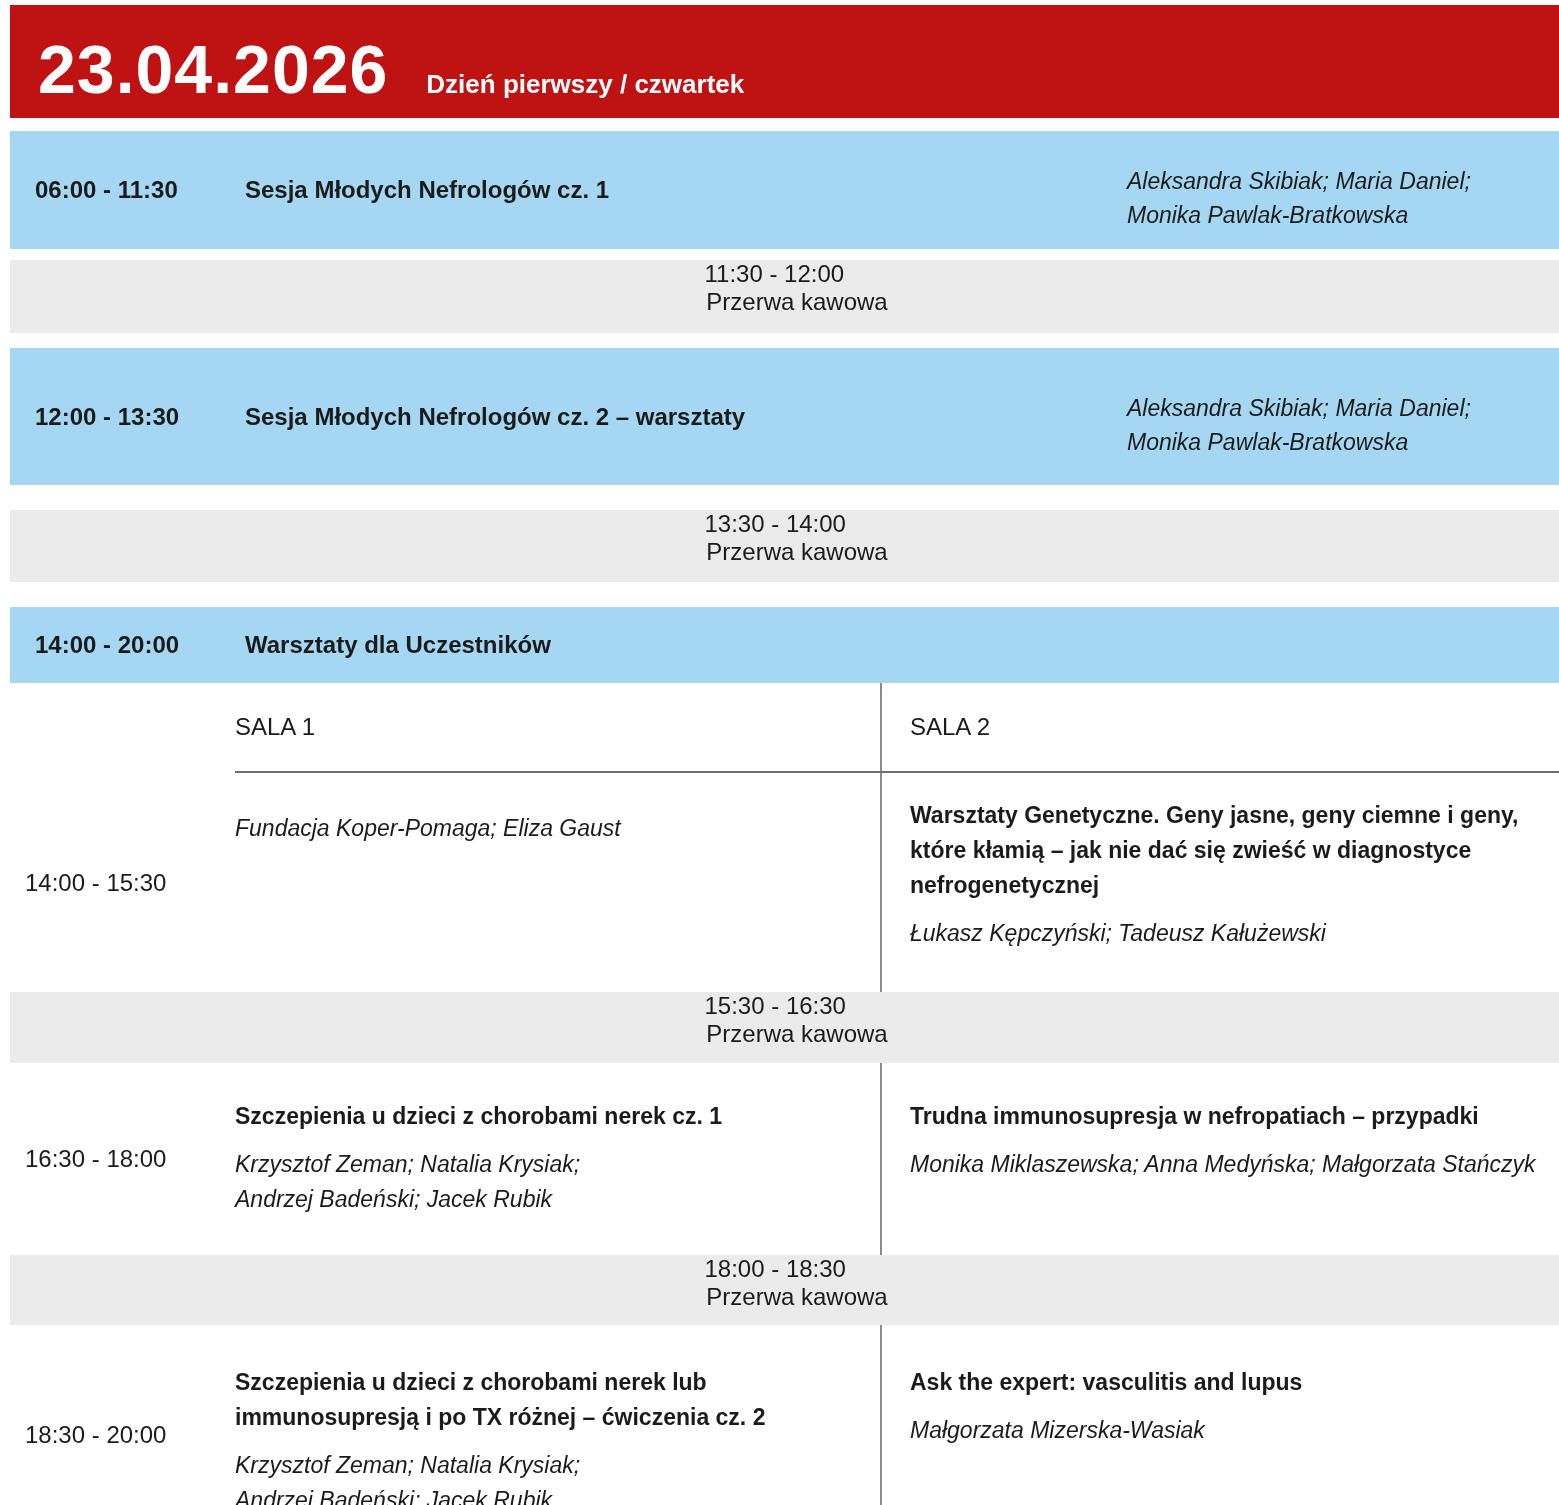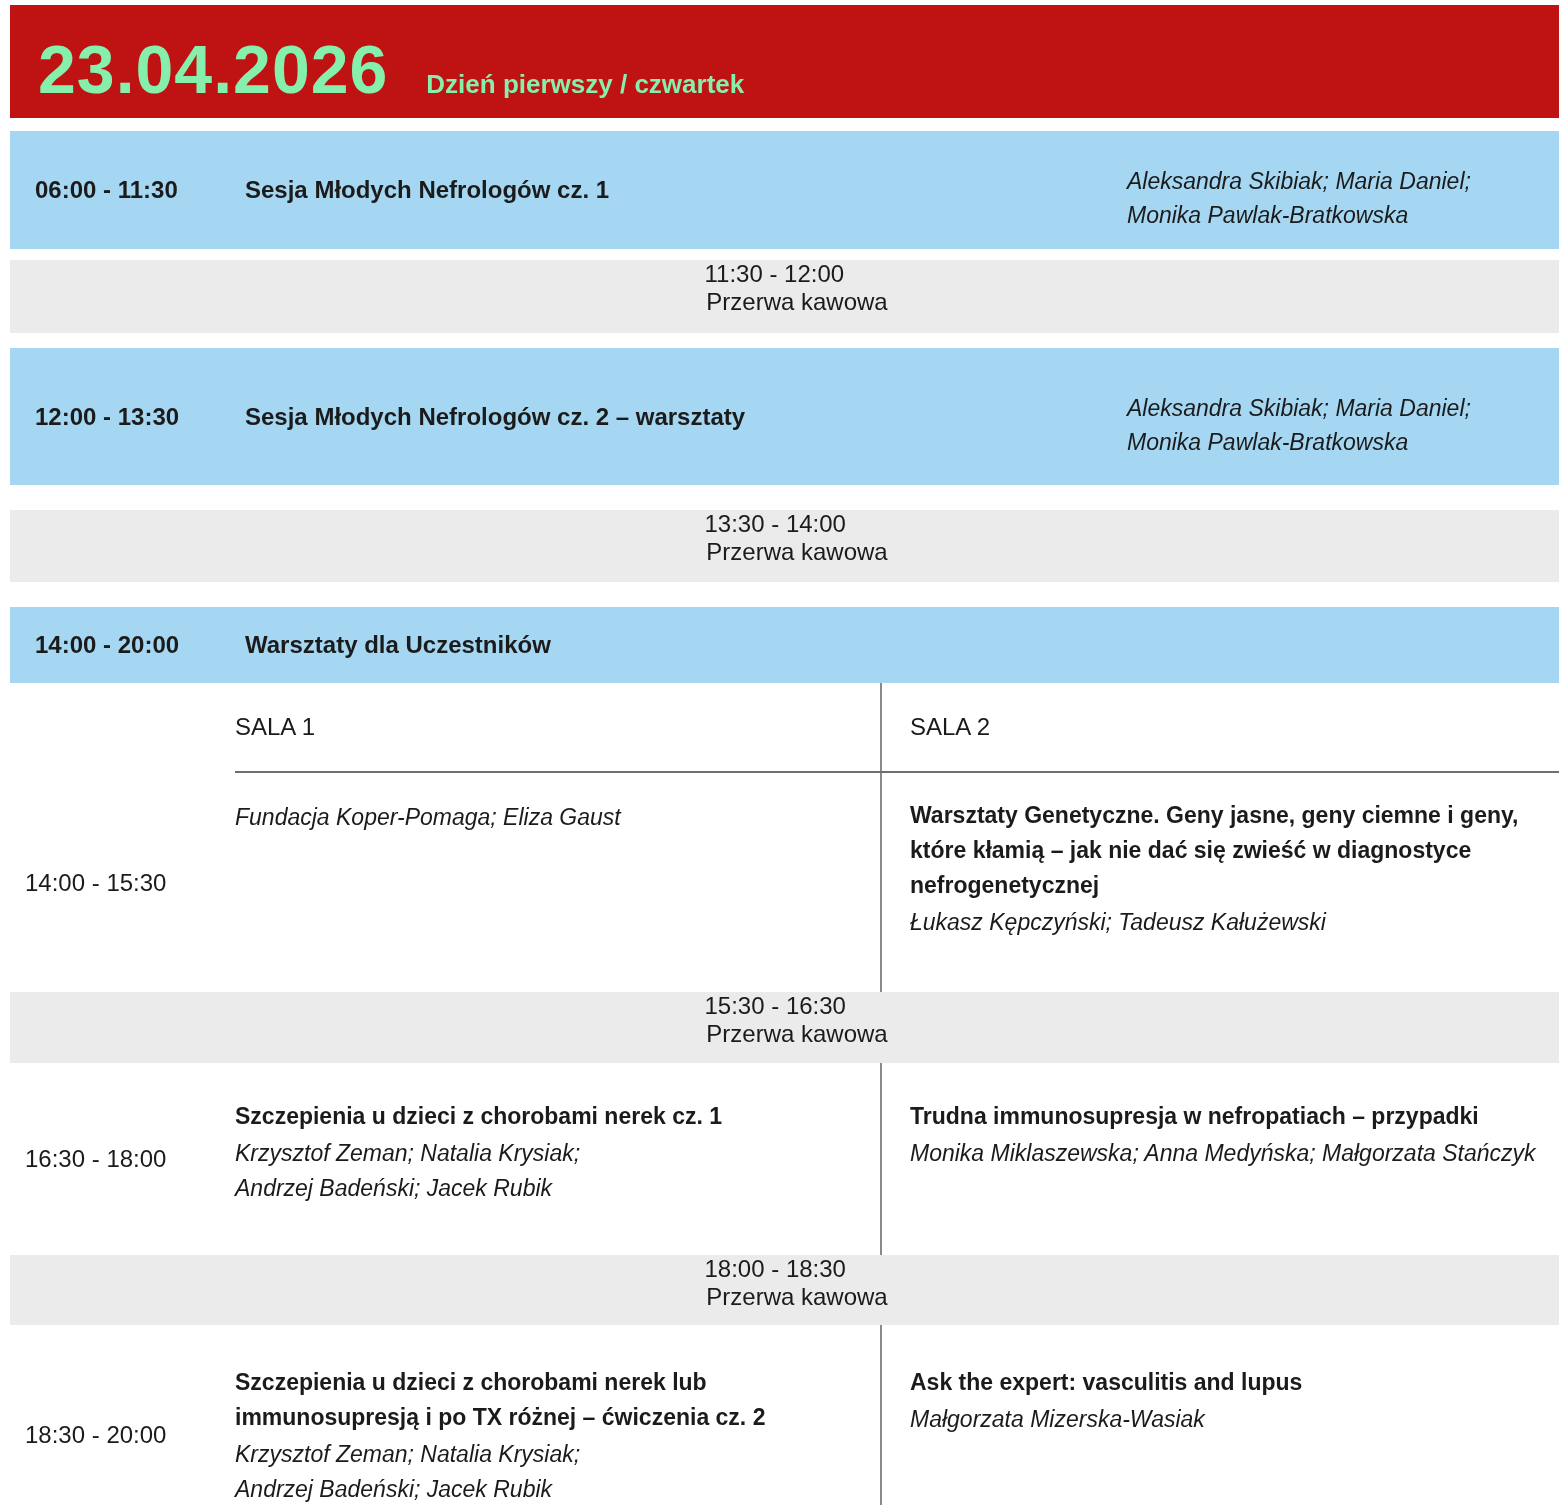--- a/index.html
+++ b/index.html
@@ -13,21 +13,21 @@
   *{margin:0;padding:0;box-sizing:border-box;}
   body{background:#ffffff;}
   .page{
     width:1559px;height:1505px;background:#ffffff;
     font-family:"Liberation Sans", sans-serif;color:var(--text);
     position:relative;overflow:hidden;
   }
   .bar{margin-left:10px;}
   
   .header{
-    height:113px;margin-top:5px;background:var(--red);color:#86efac;
+    height:113px;margin-top:5px;background:var(--red);color:#ffffff;
     display:flex;align-items:baseline;padding-left:28px;padding-top:30px;
   }
   .header .date{font-size:68px;font-weight:bold;line-height:1;letter-spacing:1px;}
   .header .day{font-size:26px;font-weight:bold;margin-left:38px;line-height:1;}
   
   .session{
     background:var(--blue);display:flex;align-items:center;position:relative;
   }
   .t-col{
     width:210px;padding-left:25px;flex-shrink:0;font-size:24px;
@@ -56,21 +56,21 @@
   .ws-row .t-col{
     width:235px;display:flex;align-items:center;font-size:24px;flex-shrink:0;
   }
   .room{padding-right:20px;}
   .room.r1{width:645px;}
   .room.r2{flex:1;border-left:2px solid var(--divider);padding-left:28px;}
   .pt1 .room{padding-top:25px;}
   .pt2 .room{padding-top:36px;}
   .pt3 .room{padding-top:40px;}
   .w-title{font-weight:bold;font-size:23px;line-height:35px;white-space:pre-line;}
-  .w-speakers{font-style:italic;font-size:23px;line-height:35px;white-space:pre-line;margin-top:2px;}
+  .w-speakers{font-style:italic;font-size:23px;line-height:35px;white-space:pre-line;margin-top:13px;}
   
   .mt13{margin-top:13px;} .mt11{margin-top:11px;} .mt15{margin-top:15px;}
   .mt14{margin-top:25px;}
   .h118{height:118px;} .h119{height:137px;} .h76{height:76px;}
   .h73{height:73px;} .h72{height:72px;} .h71{height:71px;} .h70{height:70px;}
   .h219{height:219px;} .h192{height:192px;} .h220{height:220px;}
 </style>
 </head>
 <body>
 

